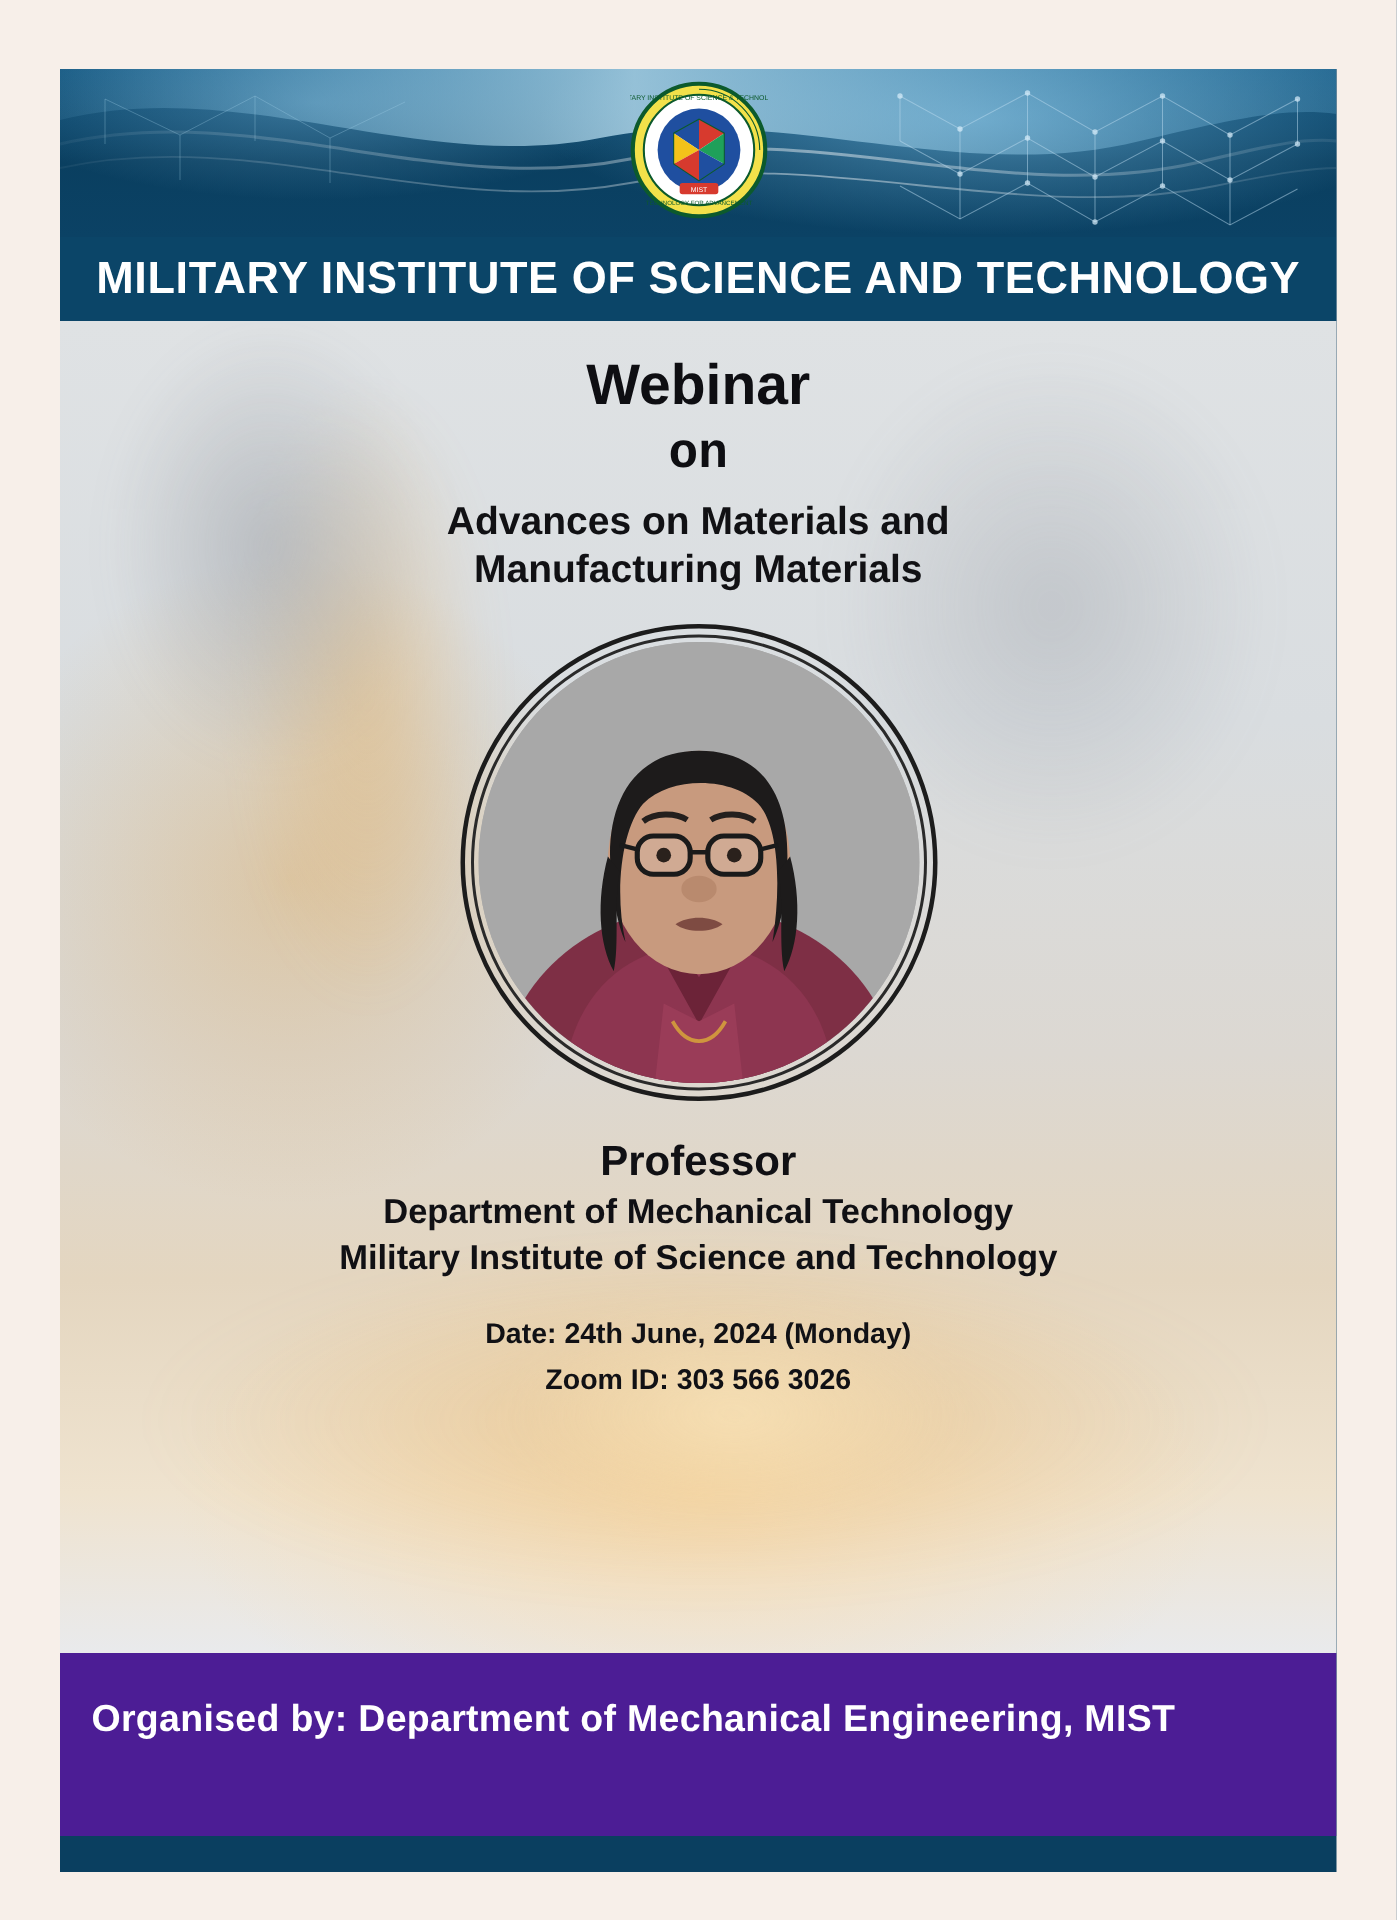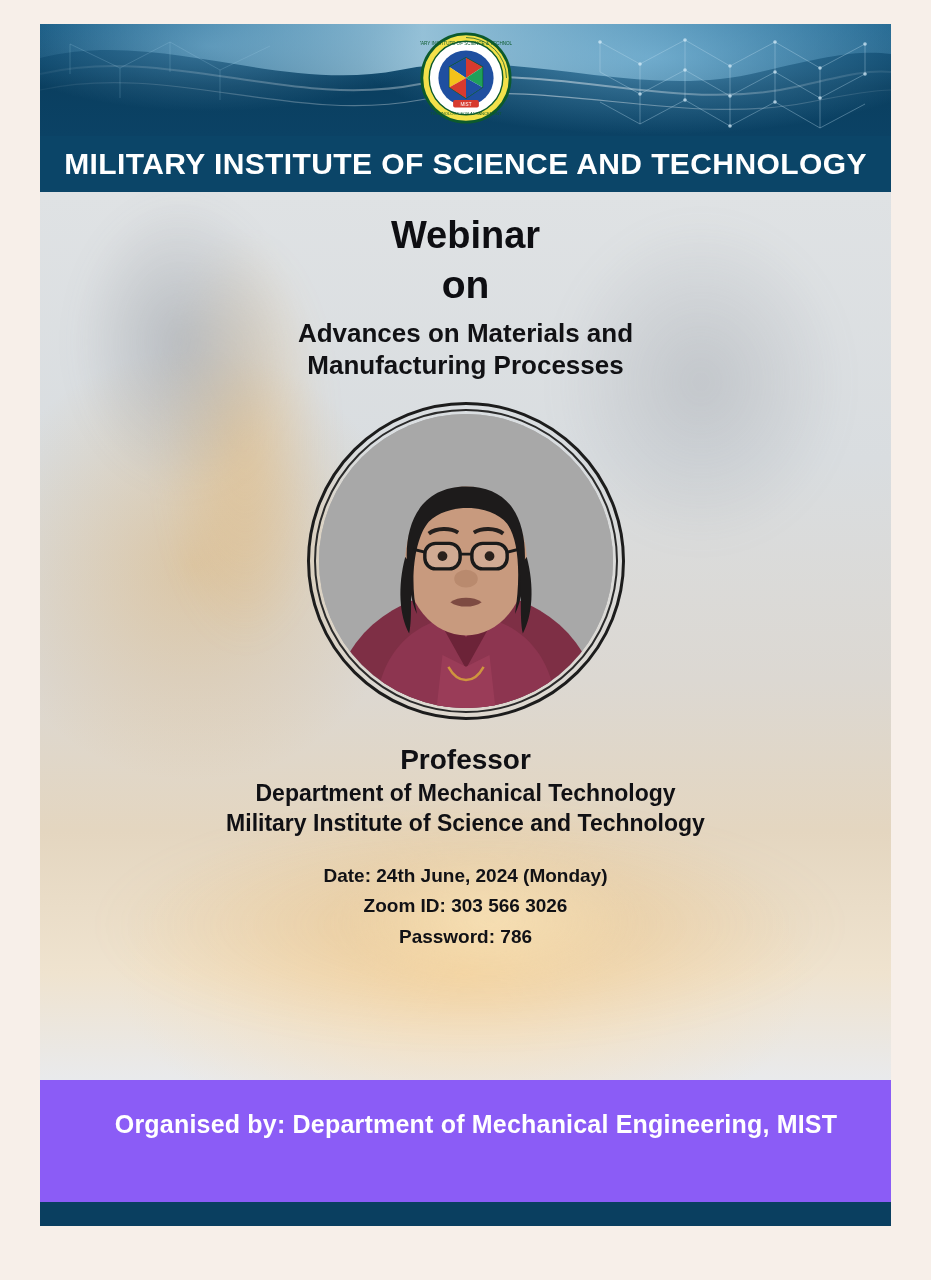--- a/index.html
+++ b/index.html
@@ -12,21 +12,21 @@
   }
   .page {
     position: relative;
     width: 931px;
     height: 1280px;
     background: #f7efe9;
   }
   .poster {
     position: absolute;
     left: 40px;
-    top: 24px;
+    top: 46px;
     width: 851px;
     height: 1202px;
     background: #0a3f60;
     overflow: hidden;
   }
 
   
   .header-graphic {
     position: relative;
     width: 100%;
@@ -89,24 +89,25 @@
     text-align: center;
     padding-top: 18px;
   }
   .webinar-line {
     font-size: 38px;
     font-weight: bold;
     color: #0e0e12;
     line-height: 1.32;
   }
   .on-line {
-    font-size: 39px;
+    font-size: 33px;
     font-weight: bold;
     color: #0e0e12;
     line-height: 1.28;
+    font-family: Liberation Mono, monospace;
   }
   .topic {
     margin-top: 8px;
     font-size: 26px;
     font-weight: bold;
     color: #111114;
     line-height: 1.22;
     padding: 0 40px;
   }
 
@@ -151,24 +152,23 @@
   .details div {
     font-size: 19px;
     font-weight: bold;
     line-height: 1.62;
   }
 
   
   .footer {
     position: relative;
     height: 122px;
-    background: #8b5cf6;
+    background: #4c1d95;
     display: flex;
     align-items: flex-start;
-    justify-content: center;
     padding-top: 30px;
     padding-left: 21px;
   }
   .footer .org {
     color: #ffffff;
     font-size: 25px;
     font-weight: bold;
     letter-spacing: 0.2px;
     white-space: nowrap;
   }
@@ -257,21 +257,21 @@
         <div class="shape" style="left:30px; top:0px; width:220px; height:300px; background:radial-gradient(ellipse at 50% 50%, rgba(90,95,105,0.5), rgba(90,95,105,0) 70%);"></div>
         <div class="shape" style="right:40px; top:20px; width:300px; height:340px; background:radial-gradient(ellipse at 50% 50%, rgba(120,125,135,0.45), rgba(120,125,135,0) 70%);"></div>
         <div class="shape" style="left:60px; bottom:40px; width:740px; height:230px; background:radial-gradient(ellipse at 50% 50%, rgba(205,150,70,0.45), rgba(205,150,70,0) 72%);"></div>
         <div class="shape" style="left:300px; bottom:90px; width:300px; height:140px; background:radial-gradient(ellipse at 50% 50%, rgba(255,236,190,0.85), rgba(255,236,190,0) 70%);"></div>
       </div>
 
       <div class="content">
         <div class="webinar-line">Webinar</div>
         <div class="on-line">on</div>
         <div class="topic">Advances on Materials and</div>
-        <div class="topic" style="margin-top:0">Manufacturing Processes</div>
+        <div class="topic" style="margin-top:0">Manufacturing Materials</div>
 
         <div class="portrait-wrap">
           <div class="portrait-ring"></div>
           <div class="portrait-ring inner"></div>
           <div class="portrait">
             <svg viewBox="0 0 300 300">
               <rect x="0" y="0" width="300" height="300" fill="#a8a8a8"></rect>
               <ellipse cx="150" cy="300" rx="135" ry="120" fill="#7e2f45"></ellipse>
               <path d="M58 300 C62 238 104 206 150 206 C196 206 238 238 242 300 Z" fill="#8d3550"></path>
               <path d="M120 206 L150 260 L180 206 L170 198 L150 228 L130 198 Z" fill="#6c2338"></path>
@@ -302,21 +302,20 @@
 
         <div class="speaker">
           <div class="rl">Professor</div>
           <div class="dp">Department of Mechanical Technology</div>
           <div class="in">Military Institute of Science and Technology</div>
         </div>
 
         <div class="details">
           <div>Date: 24th June, 2024 (Monday)</div>
           <div>Zoom ID: 303 566 3026</div>
-          <div>Password: 786</div>
         </div>
       </div>
     </div>
 
     <div class="footer">
       <div class="org">Organised by: Department of Mechanical Engineering, MIST</div>
     </div>
 
   </div>
 </div>

